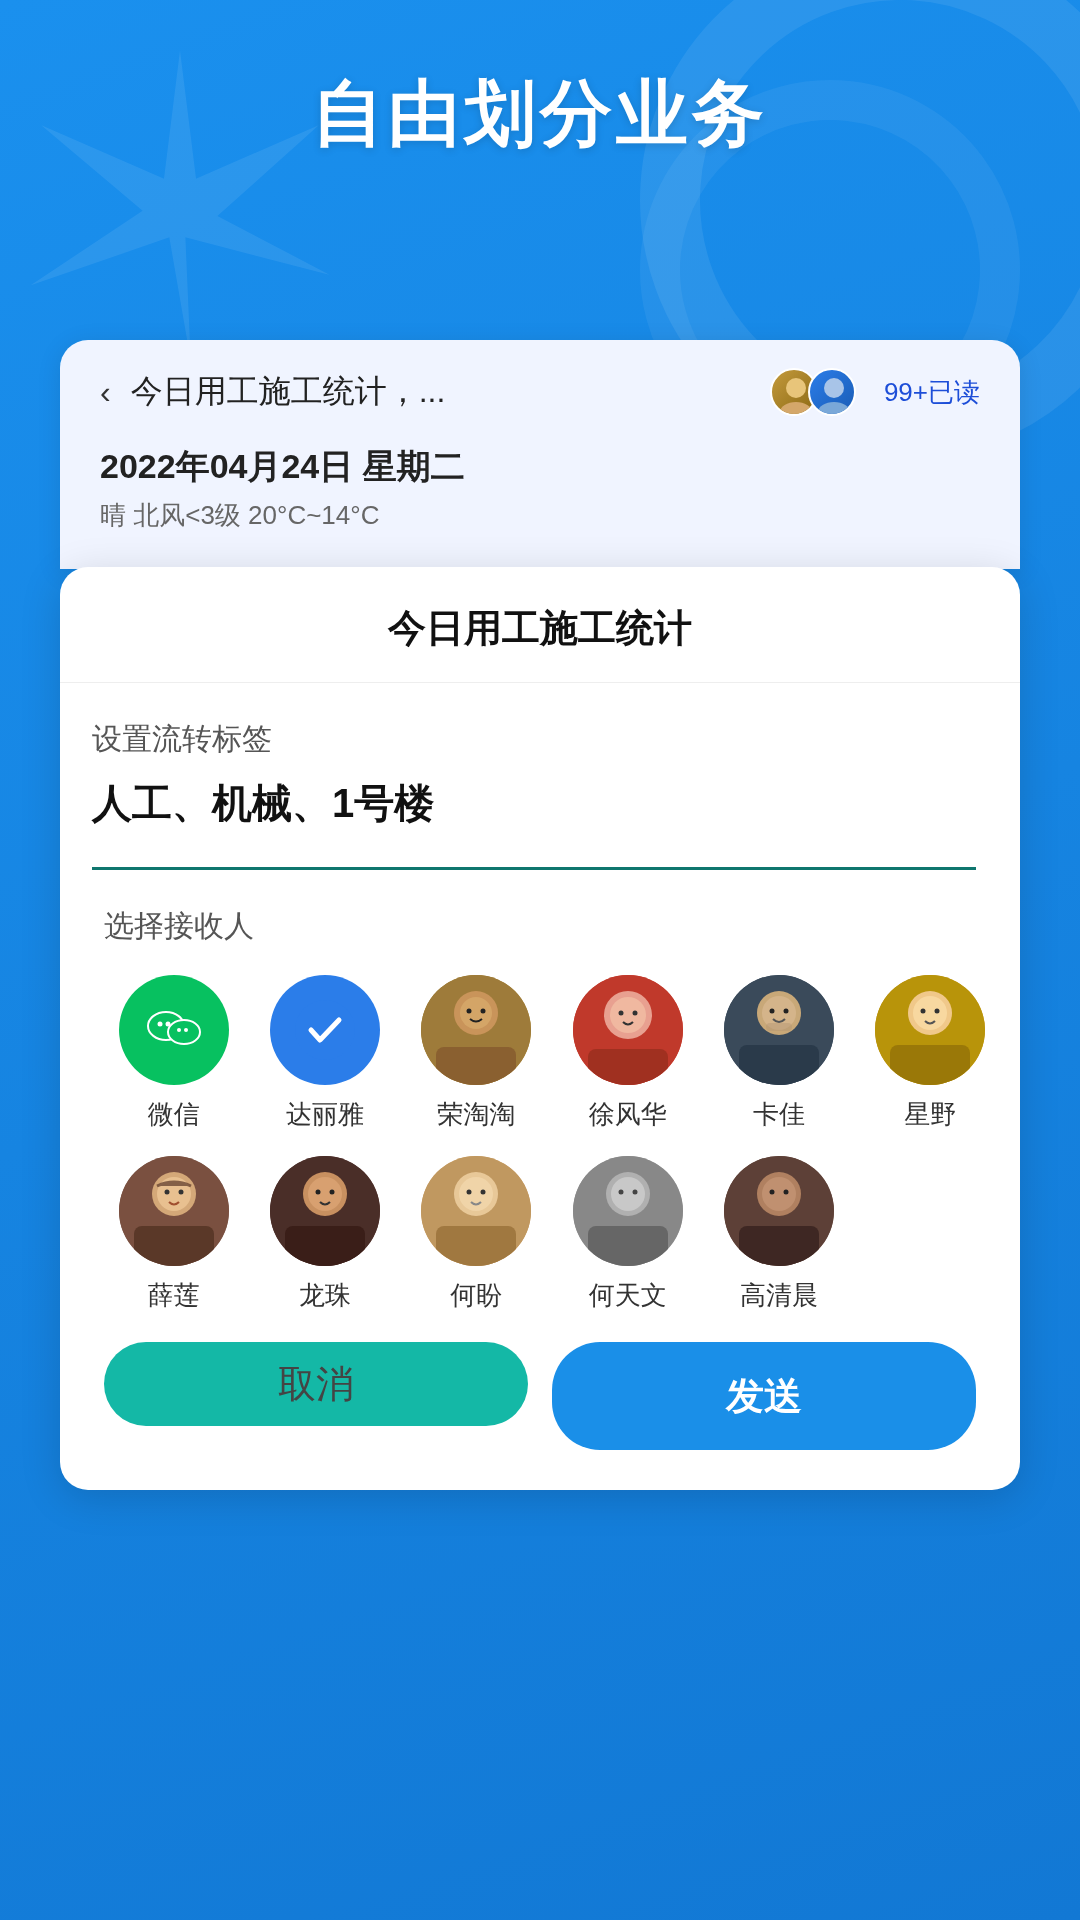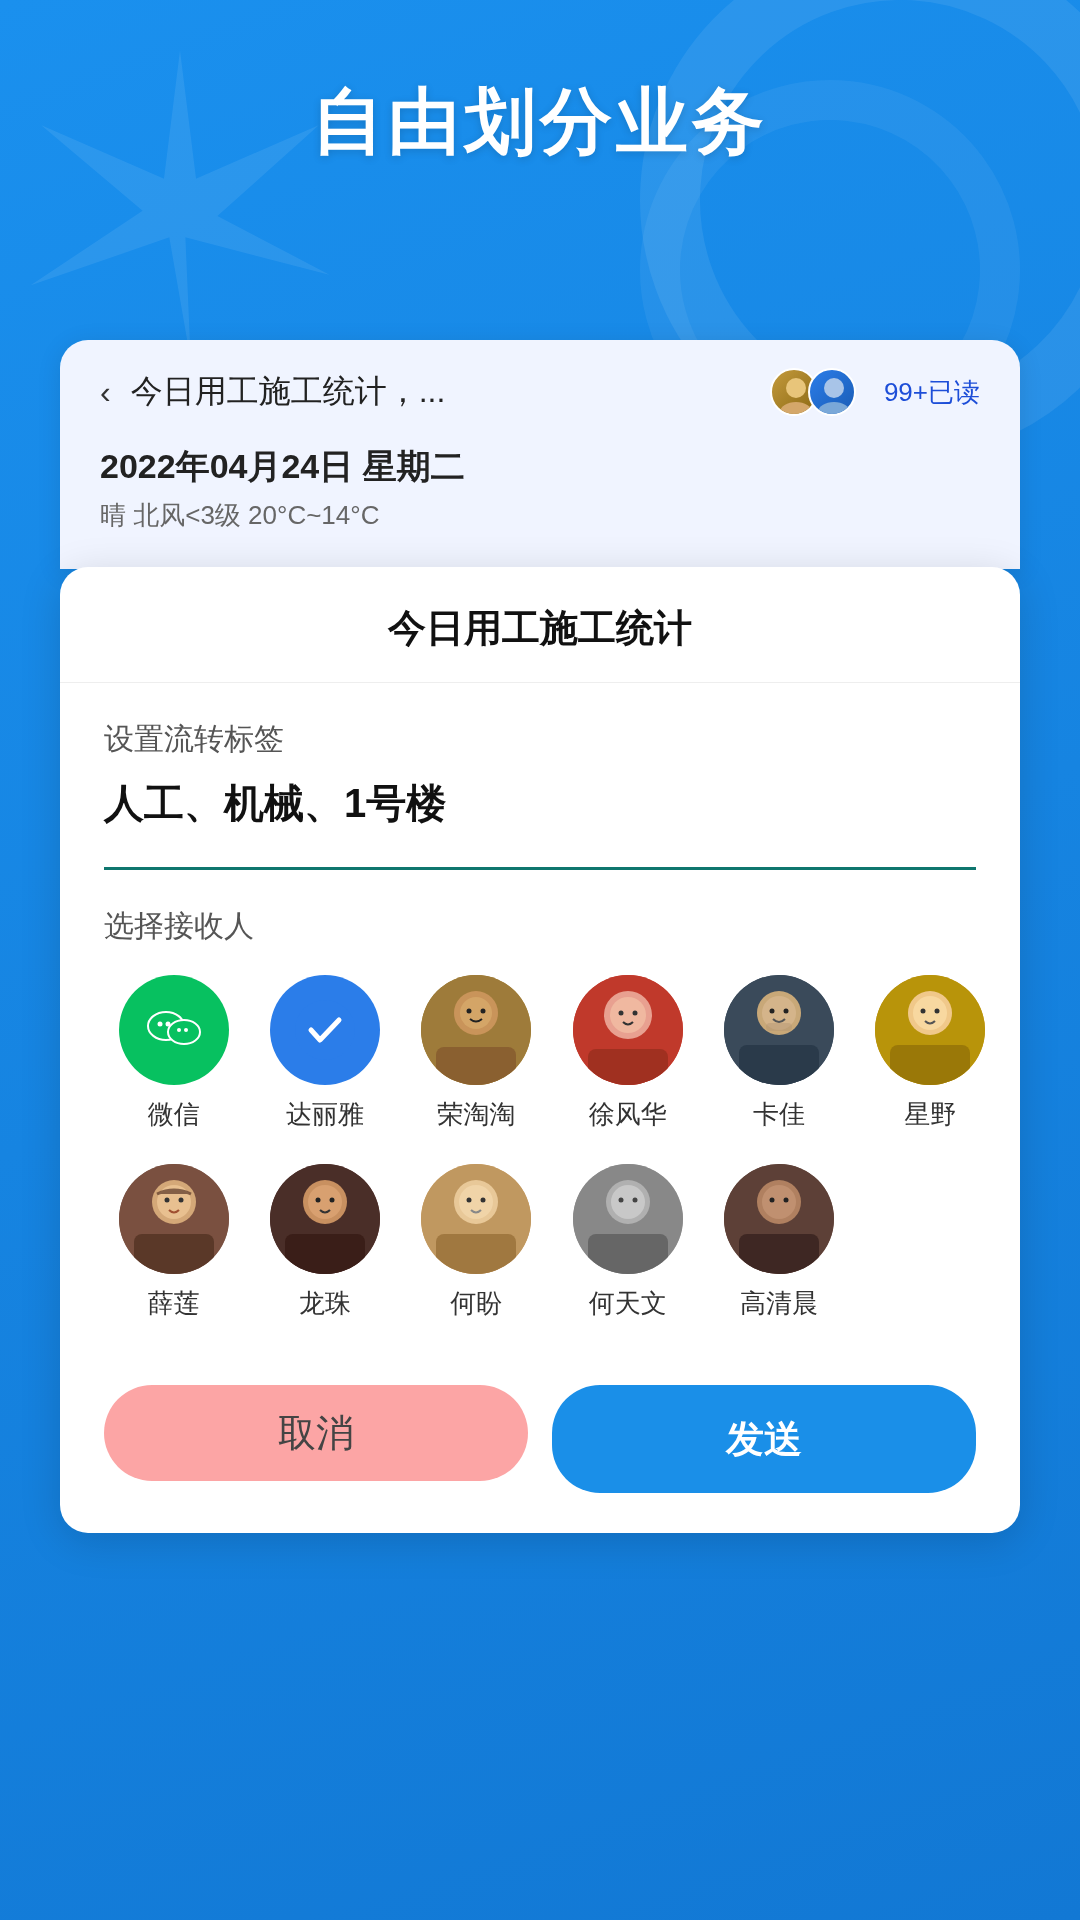--- a/index.html
+++ b/index.html
@@ -45,21 +45,21 @@
       top: 40px;
       left: 20px;
       width: 320px;
       height: 320px;
       opacity: 0.08;
     }
 
     
     .hero-text {
       position: absolute;
-      top: 76px;
+      top: 68px;
       left: 0; right: 0;
       text-align: center;
       color: white;
       font-weight: 800;
       line-height: 1.25;
     }
     .hero-text .line1 {
       font-size: 72px;
       letter-spacing: 4px;
       text-shadow: 0 2px 8px rgba(0,0,0,0.15);
@@ -151,21 +151,21 @@
     .modal-title {
       text-align: center;
       font-size: 38px;
       font-weight: 700;
       color: #111;
       padding: 36px 40px 28px 40px;
       border-bottom: 1px solid #eee;
     }
 
     .section {
-      padding: 36px 44px 0 44px;
+      padding: 36px 44px 0 32px;
     }
     .section-label {
       font-size: 30px;
       color: #555;
       margin-bottom: 16px;
     }
     .section-value {
       font-size: 40px;
       font-weight: 600;
       color: #111;
@@ -178,22 +178,22 @@
     }
     .recipients-label {
       font-size: 30px;
       color: #555;
       margin-bottom: 28px;
     }
 
     .avatars-grid {
       display: grid;
       grid-template-columns: repeat(6, 1fr);
-      gap: 32px 12px;
-      margin-bottom: 64px;
+      gap: 24px 12px;
+      margin-bottom: 29px;
     }
     .avatar-item {
       display: flex;
       flex-direction: column;
       align-items: center;
       gap: 12px;
     }
     .avatar-circle {
       width: 110px;
       height: 110px;
@@ -236,22 +236,22 @@
     .person-11 { background: linear-gradient(135deg, #5d4037 0%, #8d6e63 100%); }
 
     
     .action-buttons {
       display: flex;
       gap: 24px;
       padding: 0 44px;
     }
     .btn-cancel {
       flex: 1;
-      height: 96px;
-      background: #fca5a5;
+      height: 84px;
+      background: #14b8a6;
       border: none;
       border-radius: 48px;
       font-size: 38px;
       color: #444;
       font-weight: 500;
       cursor: pointer;
     }
     .btn-send {
       flex: 1;
       height: 108px;

